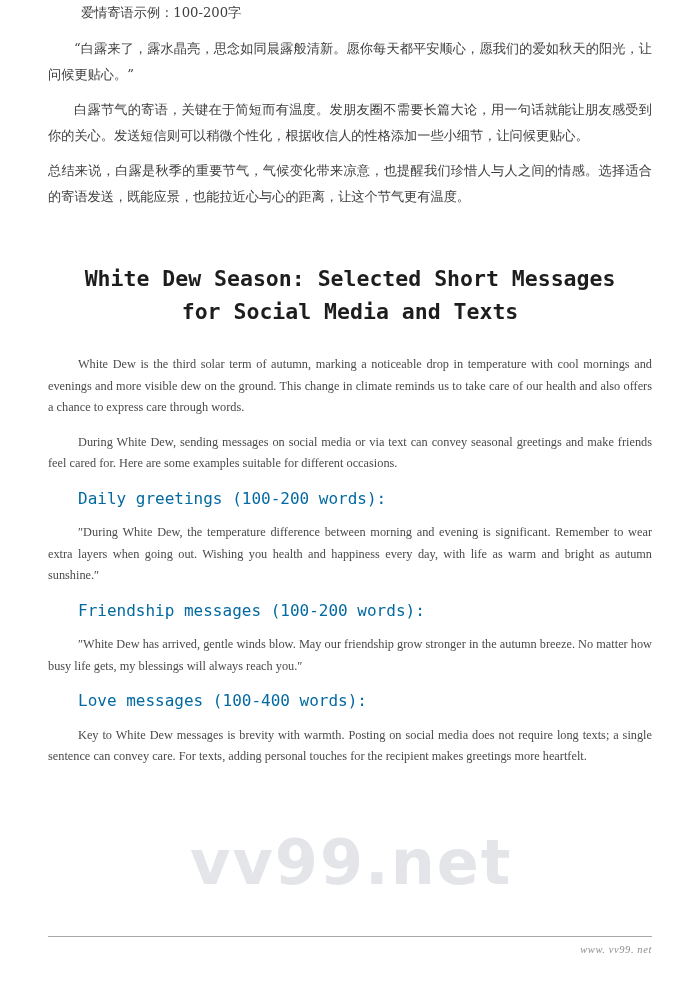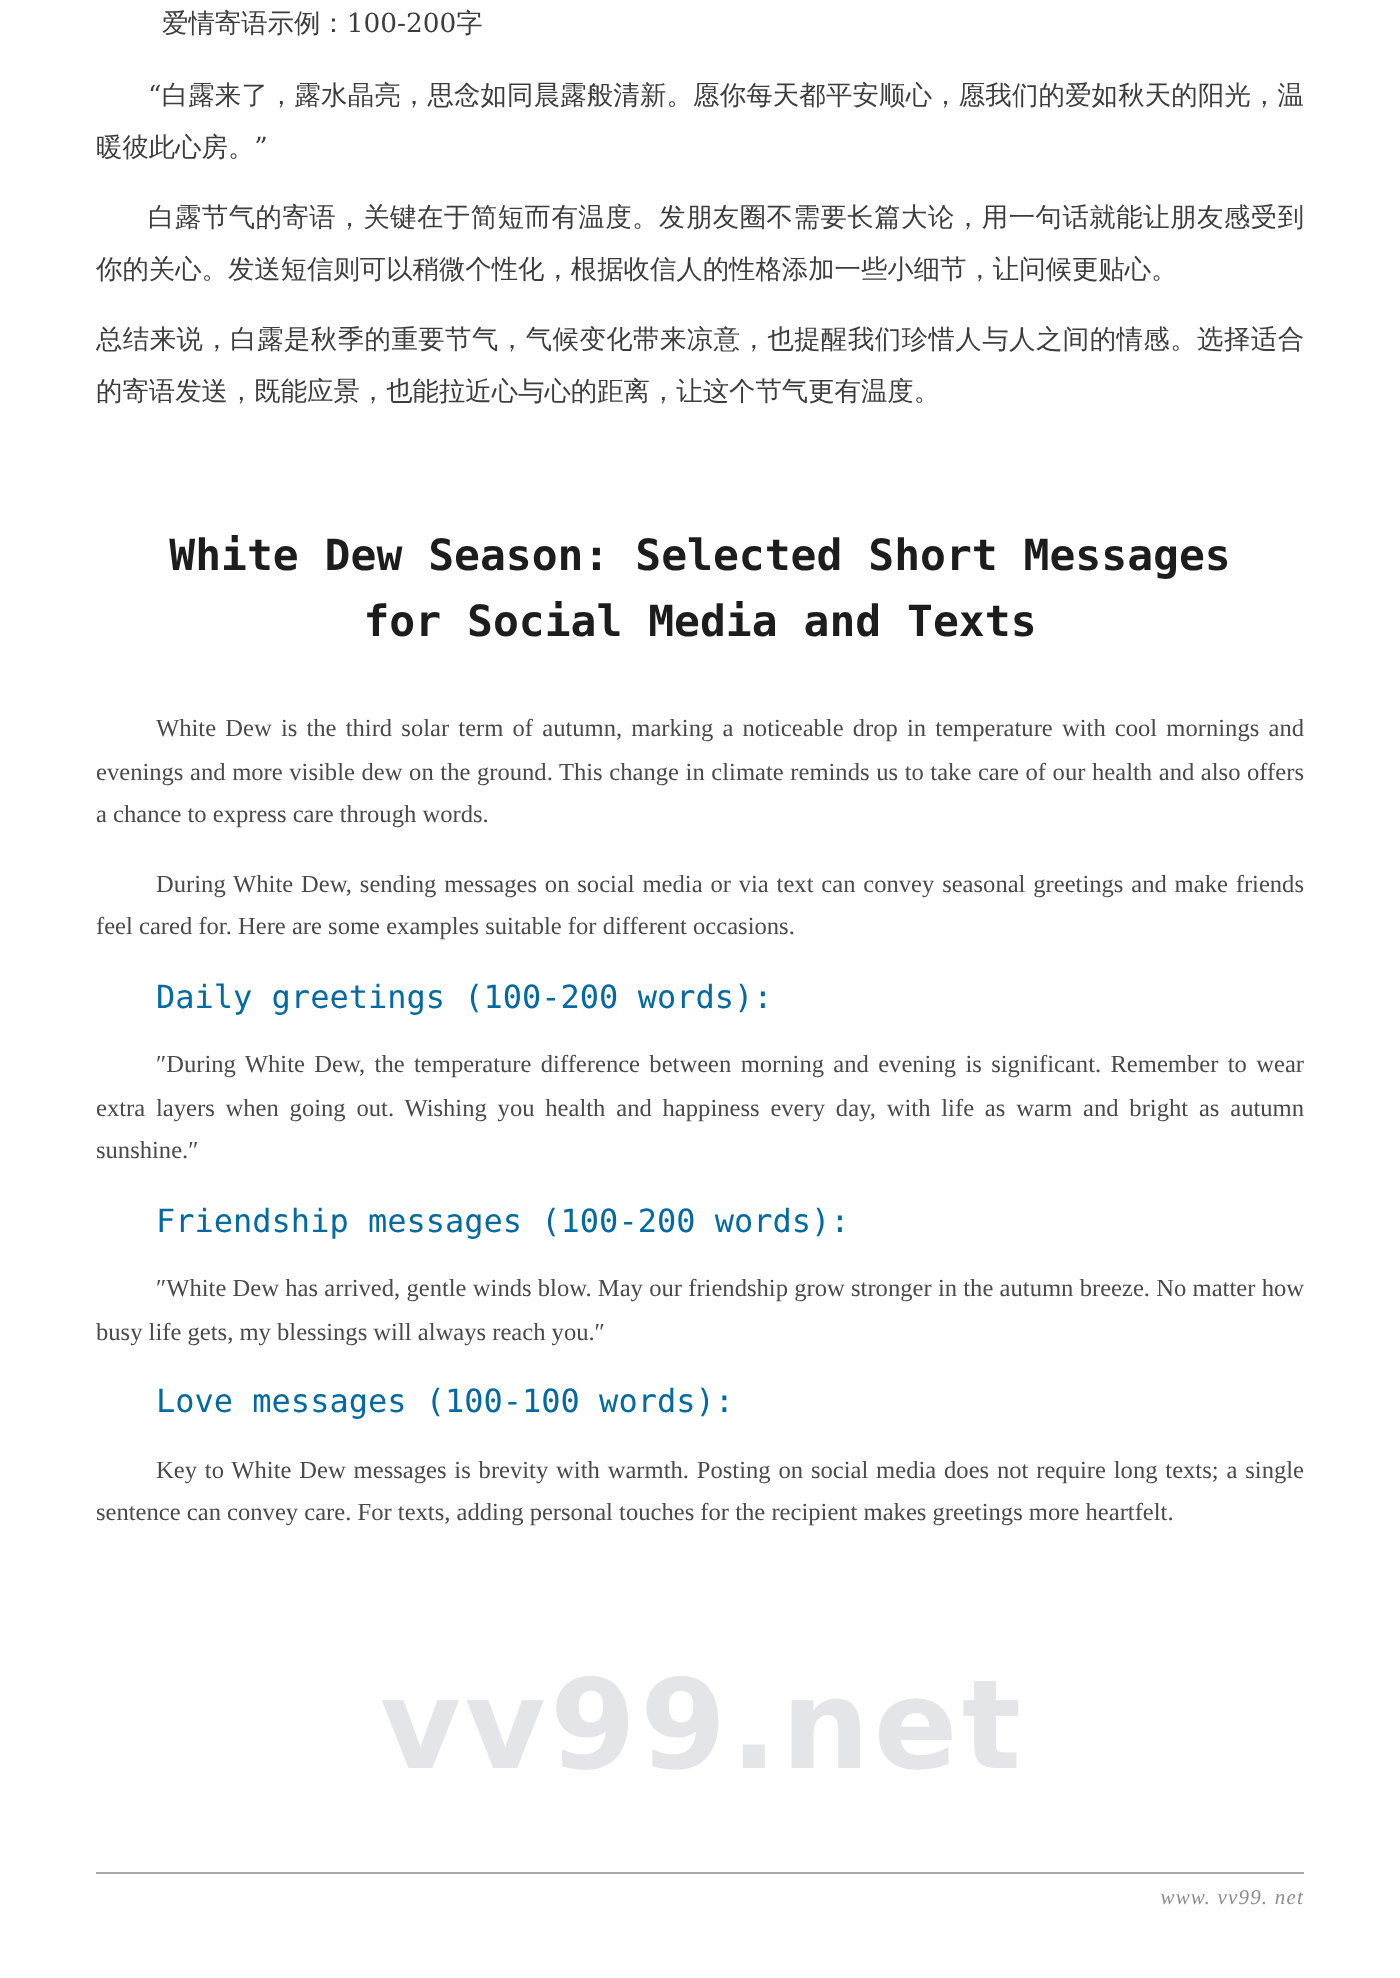--- a/index.html
+++ b/index.html
@@ -145,21 +145,21 @@
 
 <div class="page">
 
   <div class="watermark">vv99.net</div>
 
   <div class="content body-layer">
 
     <div class="cjk-section">
       <p class="cjk-line">爱情寄语示例：100-200字</p>
 
-      <p class="cjk-para">“白露来了，露水晶亮，思念如同晨露般清新。愿你每天都平安顺心，愿我们的爱如秋天的阳光，温暖彼此心房。”</p>
+      <p class="cjk-para">“白露来了，露水晶亮，思念如同晨露般清新。愿你每天都平安顺心，愿我们的爱如秋天的阳光，让问候更贴心。”</p>
 
       <p class="cjk-para">白露节气的寄语，关键在于简短而有温度。发朋友圈不需要长篇大论，用一句话就能让朋友感受到你的关心。发送短信则可以稍微个性化，根据收信人的性格添加一些小细节，让问候更贴心。</p>
 
       <p class="cjk-para no-indent">总结来说，白露是秋季的重要节气，气候变化带来凉意，也提醒我们珍惜人与人之间的情感。选择适合的寄语发送，既能应景，也能拉近心与心的距离，让这个节气更有温度。</p>
     </div>
 
     <div class="title-block">
       <h1 class="doc-title">White Dew Season: Selected Short Messages for Social Media and Texts</h1>
     </div>
 
@@ -170,21 +170,21 @@
       <p class="en-para">During White Dew, sending messages on social media or via text can convey seasonal greetings and make friends feel cared for. Here are some examples suitable for different occasions.</p>
 
       <p class="en-label">Daily greetings (100-200 words):</p>
 
       <p class="en-para">″During White Dew, the temperature difference between morning and evening is significant. Remember to wear extra layers when going out. Wishing you health and happiness every day, with life as warm and bright as autumn sunshine.″</p>
 
       <p class="en-label">Friendship messages (100-200 words):</p>
 
       <p class="en-para">″White Dew has arrived, gentle winds blow. May our friendship grow stronger in the autumn breeze. No matter how busy life gets, my blessings will always reach you.″</p>
 
-      <p class="en-label">Love messages (100-100 words):</p>
+      <p class="en-label">Love messages (100-400 words):</p>
 
 
       <p class="en-para">Key to White Dew messages is brevity with warmth. Posting on social media does not require long texts; a single sentence can convey care. For texts, adding personal touches for the recipient makes greetings more heartfelt.</p>
 
     </div>
 
   </div>
 
   <div class="footer">
     <div class="footer-rule"></div>

